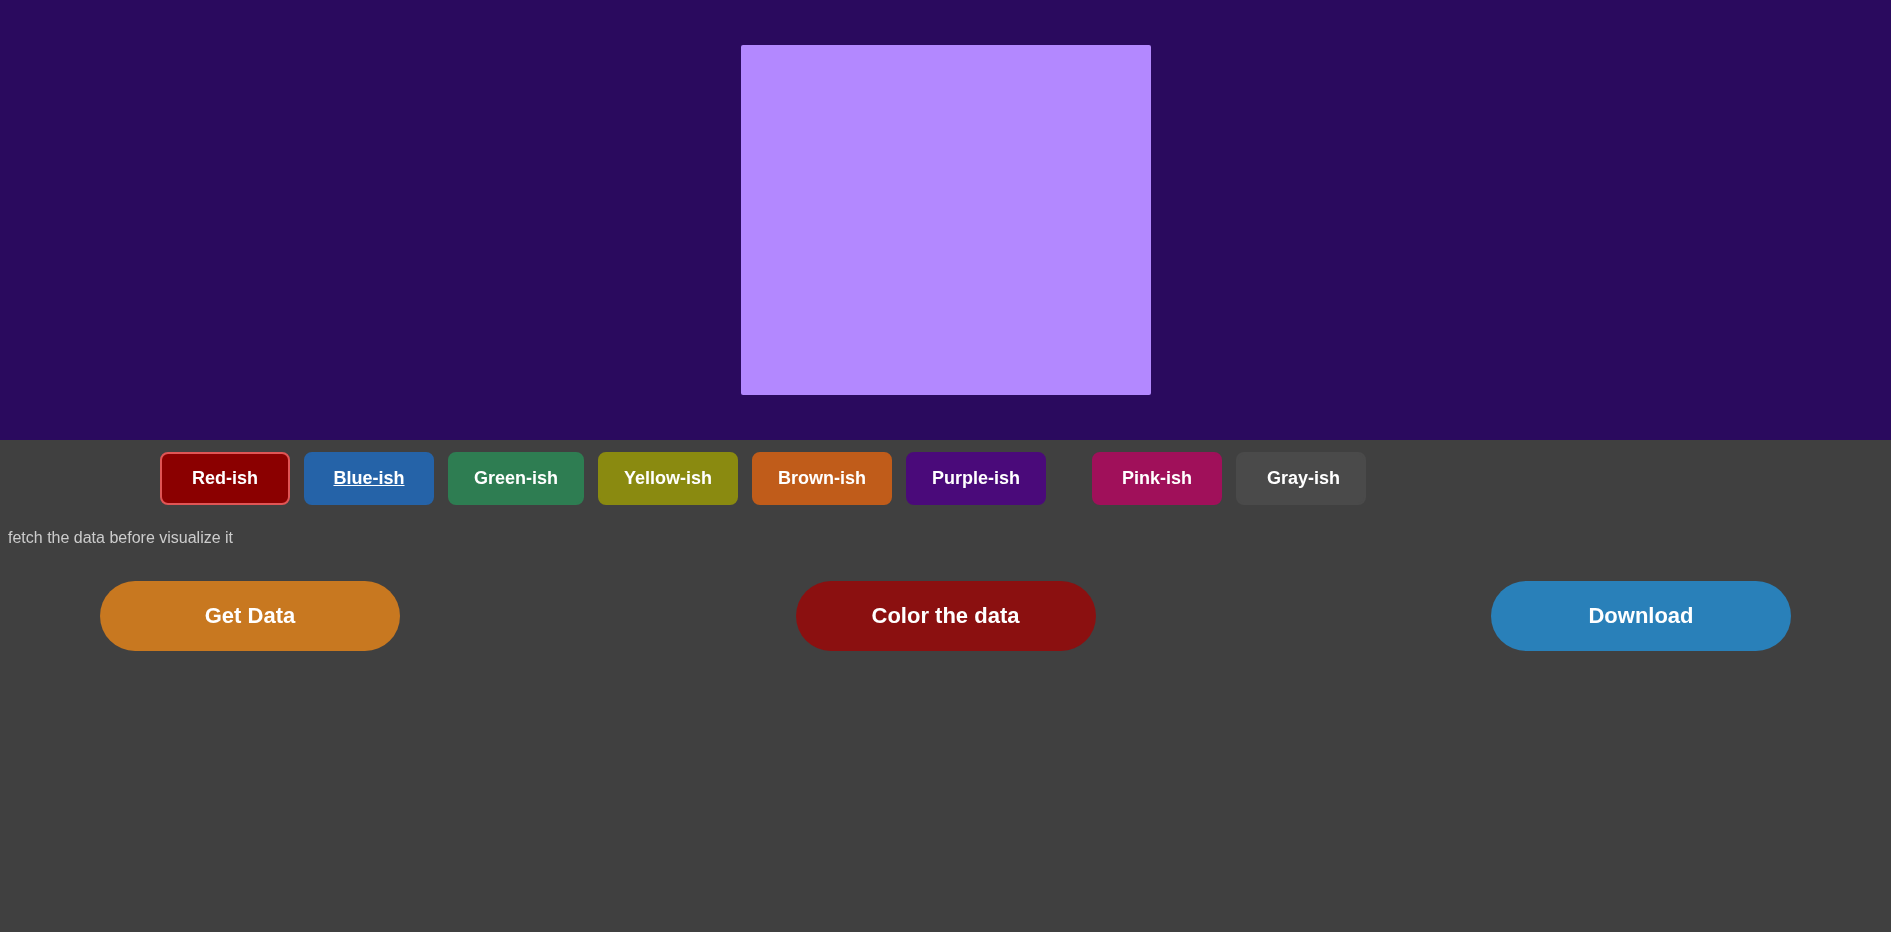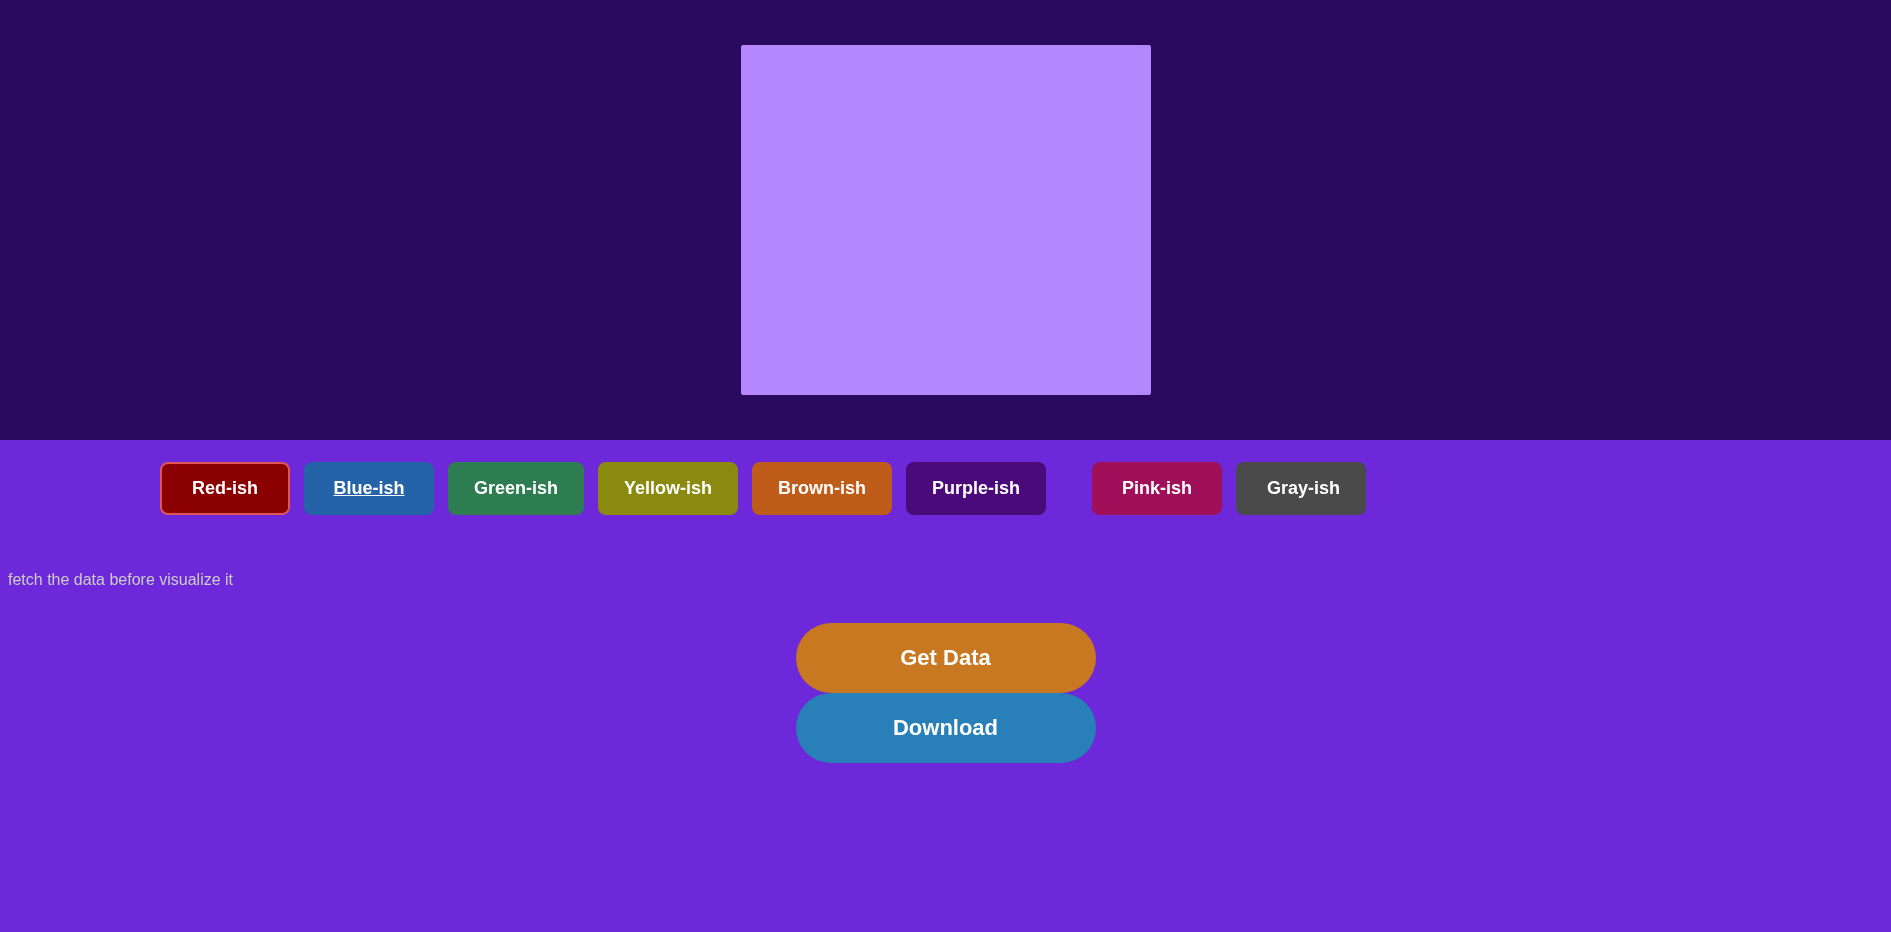--- a/index.html
+++ b/index.html
@@ -27,25 +27,25 @@
     }
 
     .color-preview-box {
       width: 410px;
       height: 350px;
       background-color: #b388ff;
       border-radius: 2px;
     }
 
     .bottom-section {
-      background-color: #6d28d9;
+      background-color: #404040;
       flex: 1;
       display: flex;
       flex-direction: column;
-      padding: 22px 0 0 0;
+      padding: 12px 0 0 0;
       gap: 24px;
     }
 
     .color-buttons-row {
       display: flex;
       flex-direction: row;
       gap: 14px;
       padding: 0 160px;
       align-items: center;
     }
@@ -107,22 +107,21 @@
     }
 
     .status-text {
       color: #cccccc;
       font-size: 16px;
       padding: 0 4px;
     }
 
     .action-buttons-row {
       display: flex;
-      flex-direction: column;
-      align-items: center;
+      align-items: flex-end;
       justify-content: space-between;
       padding: 10px 100px 0 100px;
     }
 
     .action-btn {
       border: none;
       cursor: pointer;
       font-size: 22px;
       font-weight: 700;
       color: #fff;
@@ -157,22 +156,23 @@
     <button class="color-btn red">Red-ish</button>
     <button class="color-btn blue">Blue-ish</button>
     <button class="color-btn green">Green-ish</button>
     <button class="color-btn yellow">Yellow-ish</button>
     <button class="color-btn brown">Brown-ish</button>
     <button class="color-btn purple">Purple-ish</button>
     <button class="color-btn pink">Pink-ish</button>
     <button class="color-btn gray">Gray-ish</button>
   </div>
 
-  <div style="padding: 0 4px; margin-top: 32px;">
+  <div style="padding: 0 4px;">
     <span class="status-text">fetch the data before visualize it</span>
   </div>
 
   <div class="action-buttons-row">
     <button class="action-btn get-data">Get Data</button>
+    <button class="action-btn color-data">Color the data</button>
     <button class="action-btn download">Download</button>
   </div>
 
 </div>
 
 </body></html>

